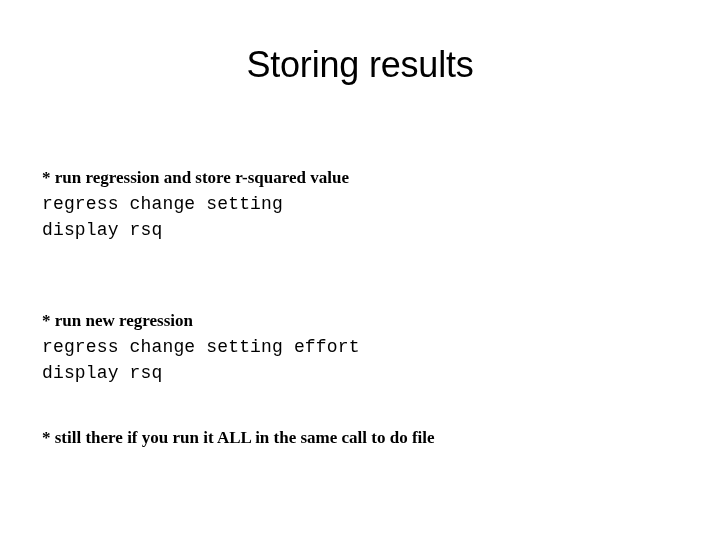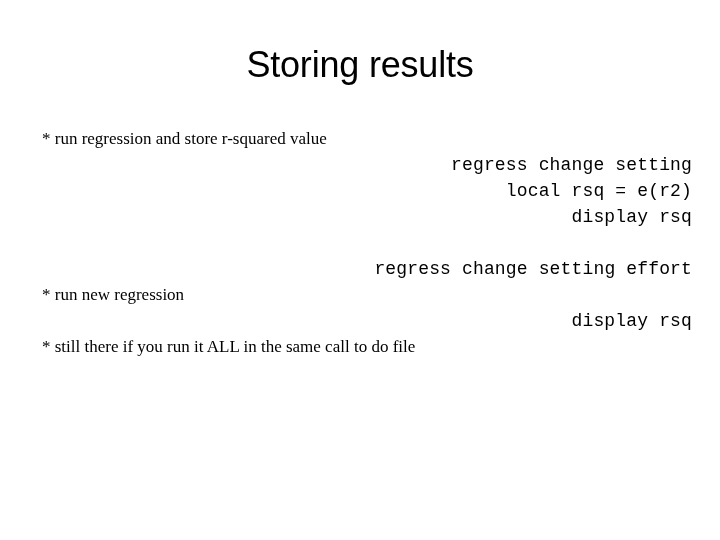--- a/index.html
+++ b/index.html
@@ -50,51 +50,50 @@
   .code-line {
     height: 26px;
     line-height: 26px;
     white-space: pre;
     color: #000000;
   }
 
   
   .code-line.comment {
     font-family: "Liberation Serif", "DejaVu Serif", serif;
-    font-weight: 400;
+    font-weight: 700;
     font-size: 17px;
     letter-spacing: 0px;
+    margin-top: 39px;
   }
 
   
   .code-line.code {
     font-family: "Liberation Mono", "DejaVu Sans Mono", monospace;
     font-weight: 400;
     font-size: 18px;
     letter-spacing: 0.15px;
-    text-align: right;
   }
 
   
   .code-line.blank {
     font-size: 17px;
   }
 </style>
 </head>
 <body>
 
 <div id="slide">
 
   <div id="slide-title">Storing results</div>
 
   <div id="slide-body">
     <div class="code-line comment">* run regression and store r-squared value</div>
     <div class="code-line code">regress change setting</div>
-    <div class="code-line code">local rsq = e(r2)</div>
     <div class="code-line code">display rsq</div>
     <div class="code-line blank">&nbsp;</div>
+    <div class="code-line comment">* run new regression</div>
     <div class="code-line code">regress change setting effort</div>
-    <div class="code-line comment">* run new regression</div>
     <div class="code-line code">display rsq</div>
     <div class="code-line comment">* still there if you run it ALL in the same call to do file</div>
   </div>
 
 </div>
 
 </body></html>

